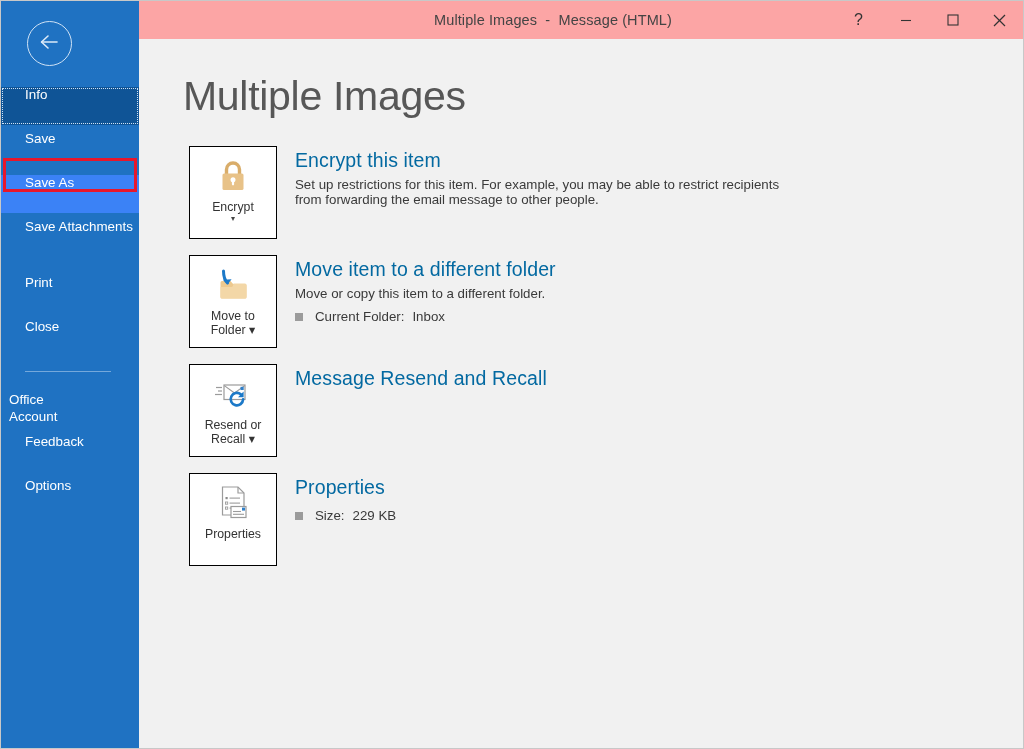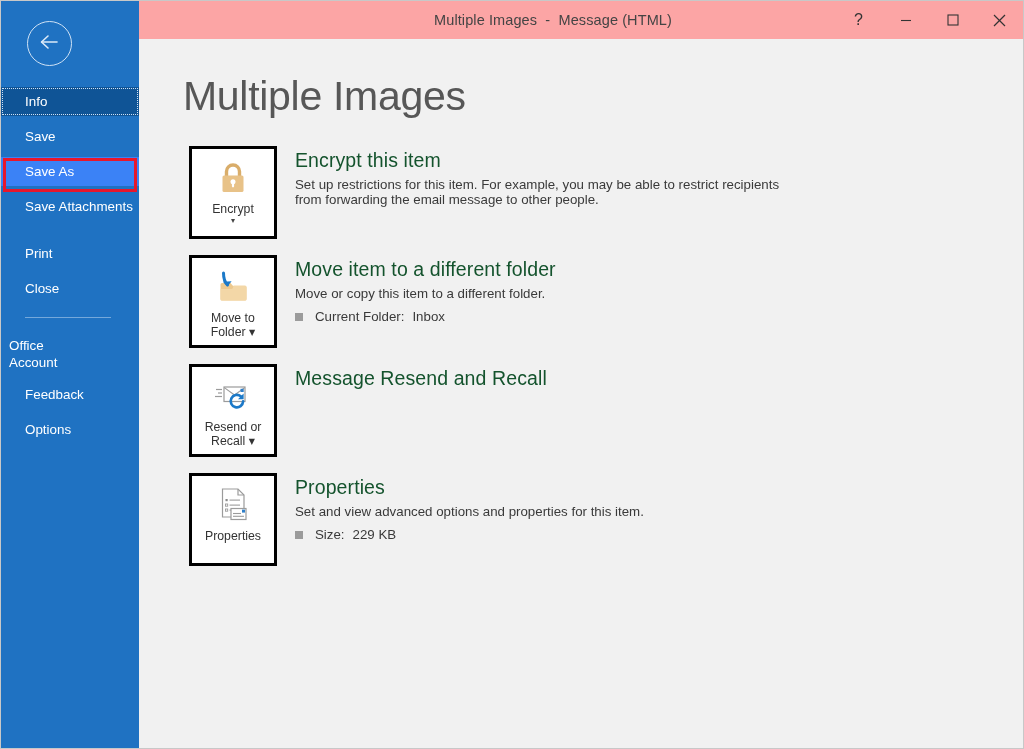--- a/index.html
+++ b/index.html
@@ -95,23 +95,22 @@
     justify-content: center;
     box-sizing: border-box;
   }
   .nav {
     position: absolute;
     top: 86px;
     left: 0;
     width: 138px;
   }
   .nav-item {
-    height: 29px;
-    display: flex;
-    align-items: center;
+    height: 38px;
+    display: flex;
     padding-left: 24px;
     box-sizing: border-box;
     color: #ffffff;
     font-size: 13.4px;
     margin-bottom: 6px;
     position: relative;
   }
   .nav-item.selected {
     background: #0f5496;
     outline: 1px dotted #cfe2f5;
@@ -173,21 +172,21 @@
   }
   .section {
     display: flex;
     align-items: flex-start;
     margin-bottom: 16px;
   }
   .tile {
     width: 88px;
     height: 93px;
     background: #ffffff;
-    border: 3px solid #000000;
+    border: 1px solid #000000;
     box-sizing: border-box;
     display: flex;
     flex-direction: column;
     align-items: center;
     justify-content: flex-start;
     padding-top: 12px;
     flex: 0 0 auto;
   }
   .tile-icon {
     height: 36px;
@@ -211,21 +210,21 @@
   }
   .tile-label-inline-caret { white-space: pre-line; }
   .sec-body {
     margin-left: 18px;
     padding-top: 1px;
     flex: 1 1 auto;
   }
   .sec-head {
     font-size: 19.5px;
     font-weight: 300;
-    color: #14532d;
+    color: #0369a1;
     line-height: 26px;
     letter-spacing: 0.1px;
   }
   .sec-desc {
     margin-top: 4px;
     font-size: 13.3px;
     color: #3a3a3a;
     line-height: 15px;
     max-width: 500px;
   }
@@ -421,21 +420,20 @@
               <rect x="16" y="22.5" width="15" height="11" fill="#ffffff" stroke="#9b9b9b" stroke-width="1.2"></rect>
               <rect x="27" y="23.6" width="3" height="3" fill="#2f7fc9"></rect>
               <line x1="18" y1="27.5" x2="26" y2="27.5" stroke="#9b9b9b" stroke-width="1.1"></line>
               <line x1="18" y1="30.3" x2="29" y2="30.3" stroke="#9b9b9b" stroke-width="1.1"></line>
             </svg>
           </div>
           <div class="tile-label">Properties</div>
         </div>
         <div class="sec-body">
           <div class="sec-head">Properties</div>
-          <div class="sec-desc">Set and view advanced options and properties for this item.</div>
           <div class="sec-fact">
             <span class="fact-bullet"></span>
             <span class="fact-label">Size:</span>
             <span class="fact-value">229 KB</span>
           </div>
         </div>
       </div>
 
     </div>
   </div>

